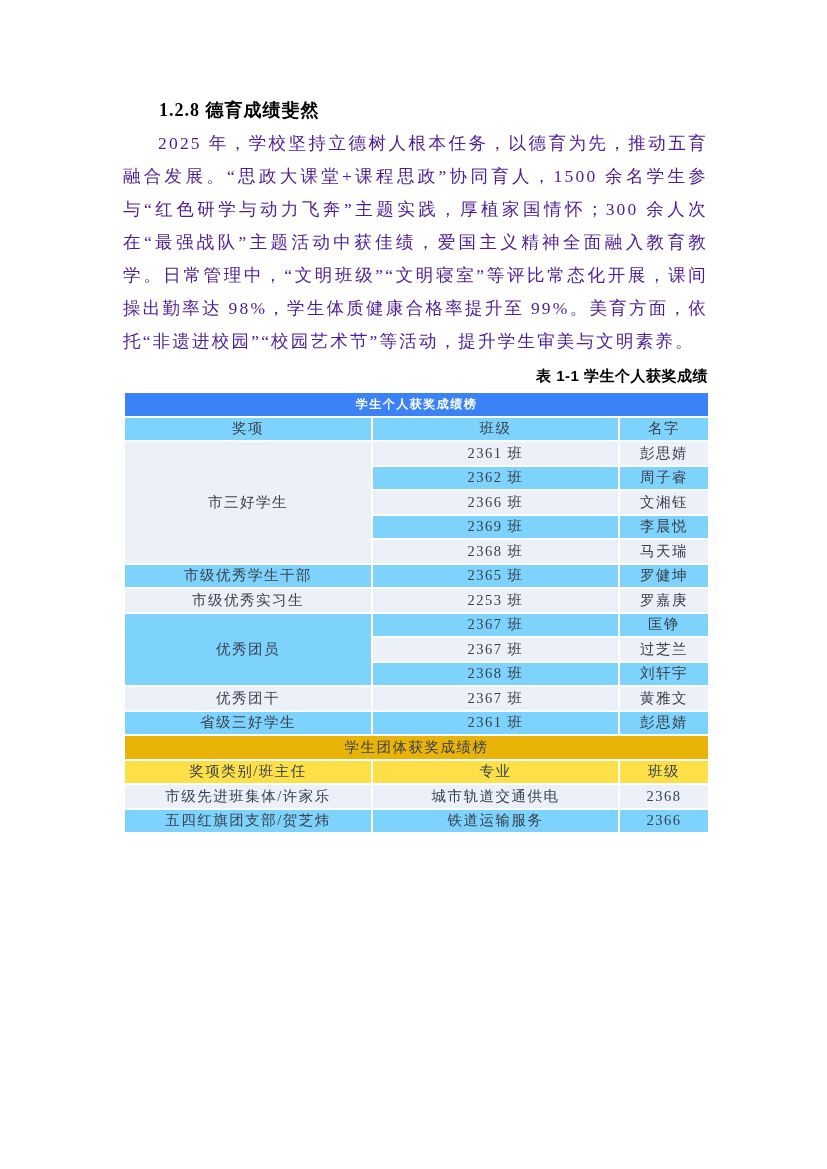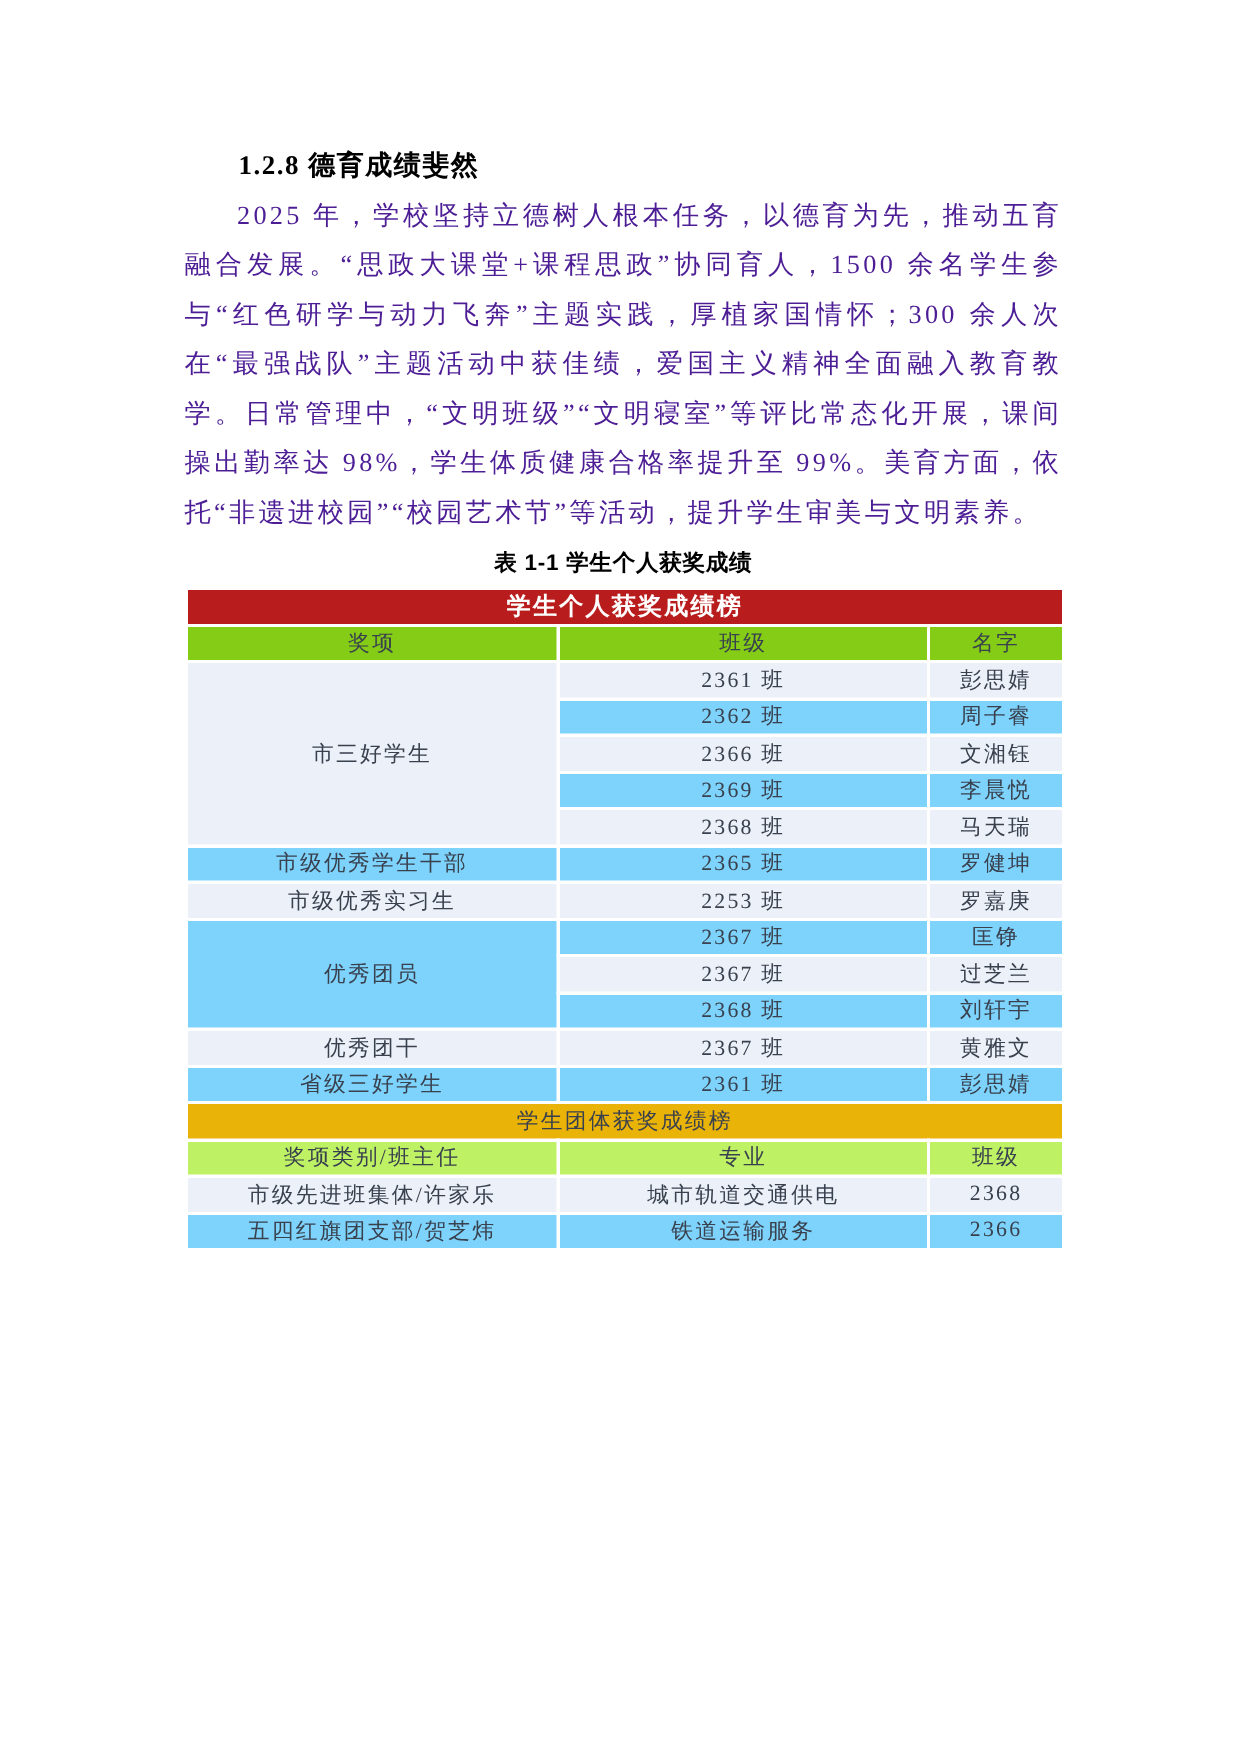--- a/index.html
+++ b/index.html
@@ -10,36 +10,36 @@
   .content{position:absolute;left:123px;top:94px;width:585px;}
   .doc-heading{
     margin:0;font-size:18px;font-weight:bold;line-height:33px;
     text-indent:2em;color:#000000;letter-spacing:1px;
   }
   .doc-para{
     margin:0;font-size:17.5px;line-height:33px;color:#4c1d95;
     text-align:justify;text-justify:inter-ideograph;text-indent:2em;letter-spacing:2.2px;
   }
   .table-caption{
-    margin-top:6px;text-align:center;
+    margin-top:6px;text-align:right;
     font-family:"Liberation Sans","DejaVu Sans",sans-serif;
     font-weight:bold;font-size:15px;line-height:24px;color:#000000;letter-spacing:0.5px;
   }
   table.award{
     border-collapse:collapse;table-layout:fixed;width:585px;margin-top:3px;
     font-size:14.5px;color:#39404e;
   }
   table.award td{
     border:2px solid #ffffff;text-align:center;vertical-align:middle;
     height:22.5px;padding:0;letter-spacing:1.5px;white-space:nowrap;overflow:hidden;
   }
-  td.banner1{background:#b91c1c;color:#ffffff;font-weight:bold;font-size:16px;letter-spacing:2px;}
-  td.hdr1{background:#84cc16;font-family:Liberation Serif, serif;}
+  td.banner1{background:#3b82f6;color:#ffffff;font-weight:bold;font-size:12px;letter-spacing:2px;}
+  td.hdr1{background:#7dd3fc;font-family:Liberation Serif, serif;}
   td.banner2{background:#eab308;letter-spacing:2px;}
-  td.hdr2{background:#bef264;}
+  td.hdr2{background:#fde047;}
   td.blue{background:#7dd3fc;margin-left:16px;}
   td.light{background:#ECF1F9;}
   .pageno{
     position:absolute;left:0;right:0;top:1081px;text-align:center;
     font-family:"DejaVu Sans","Liberation Sans",sans-serif;font-size:11px;color:#222222;
   }
 </style>
 </head>
 <body>
 

